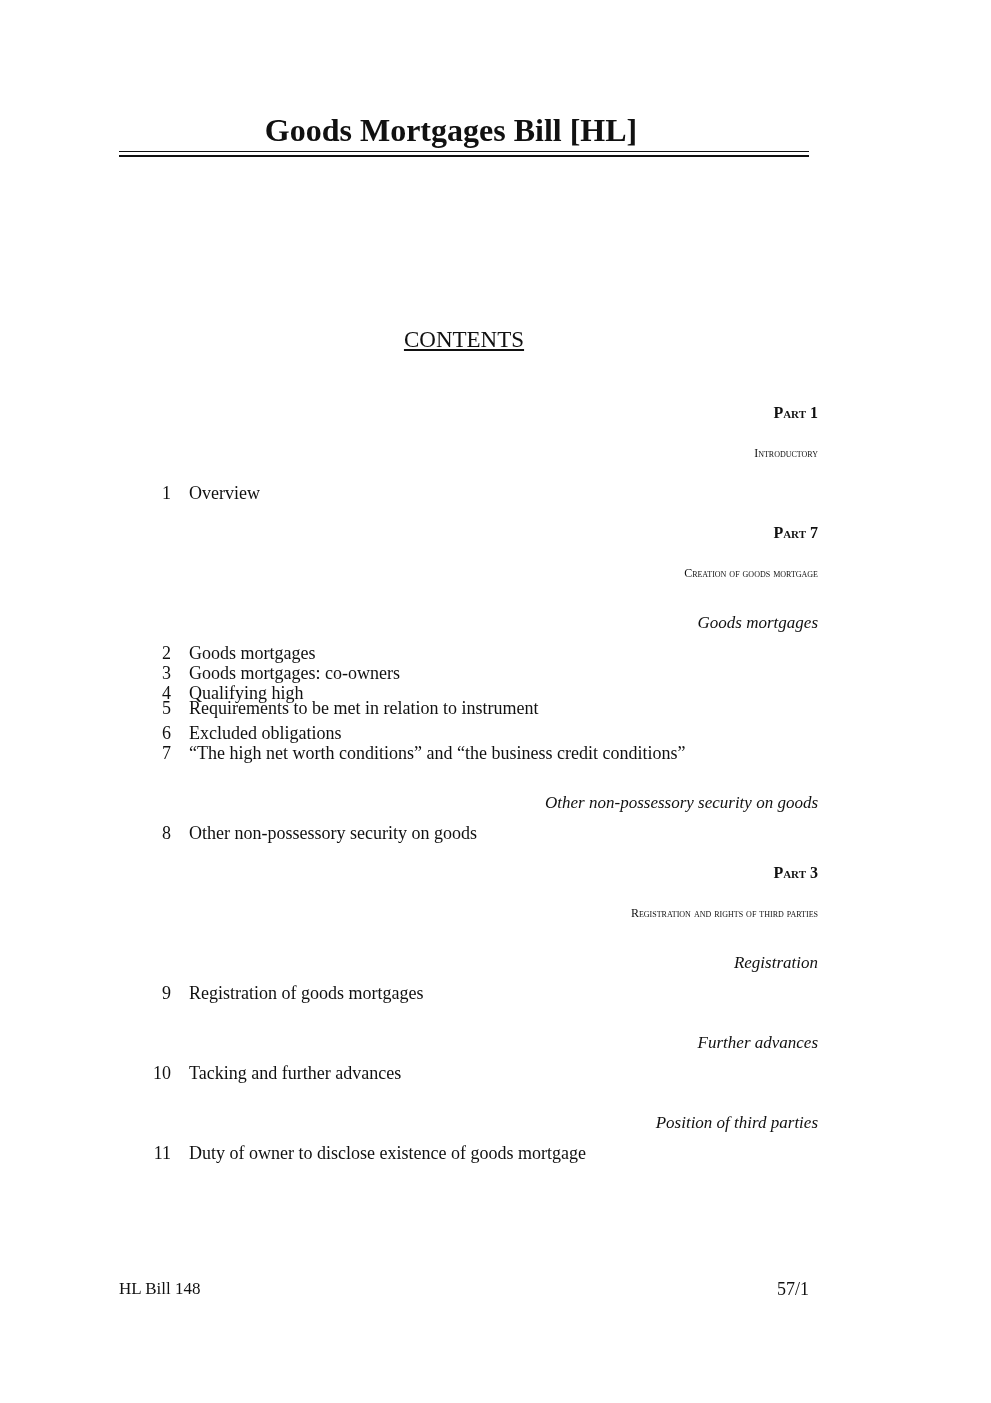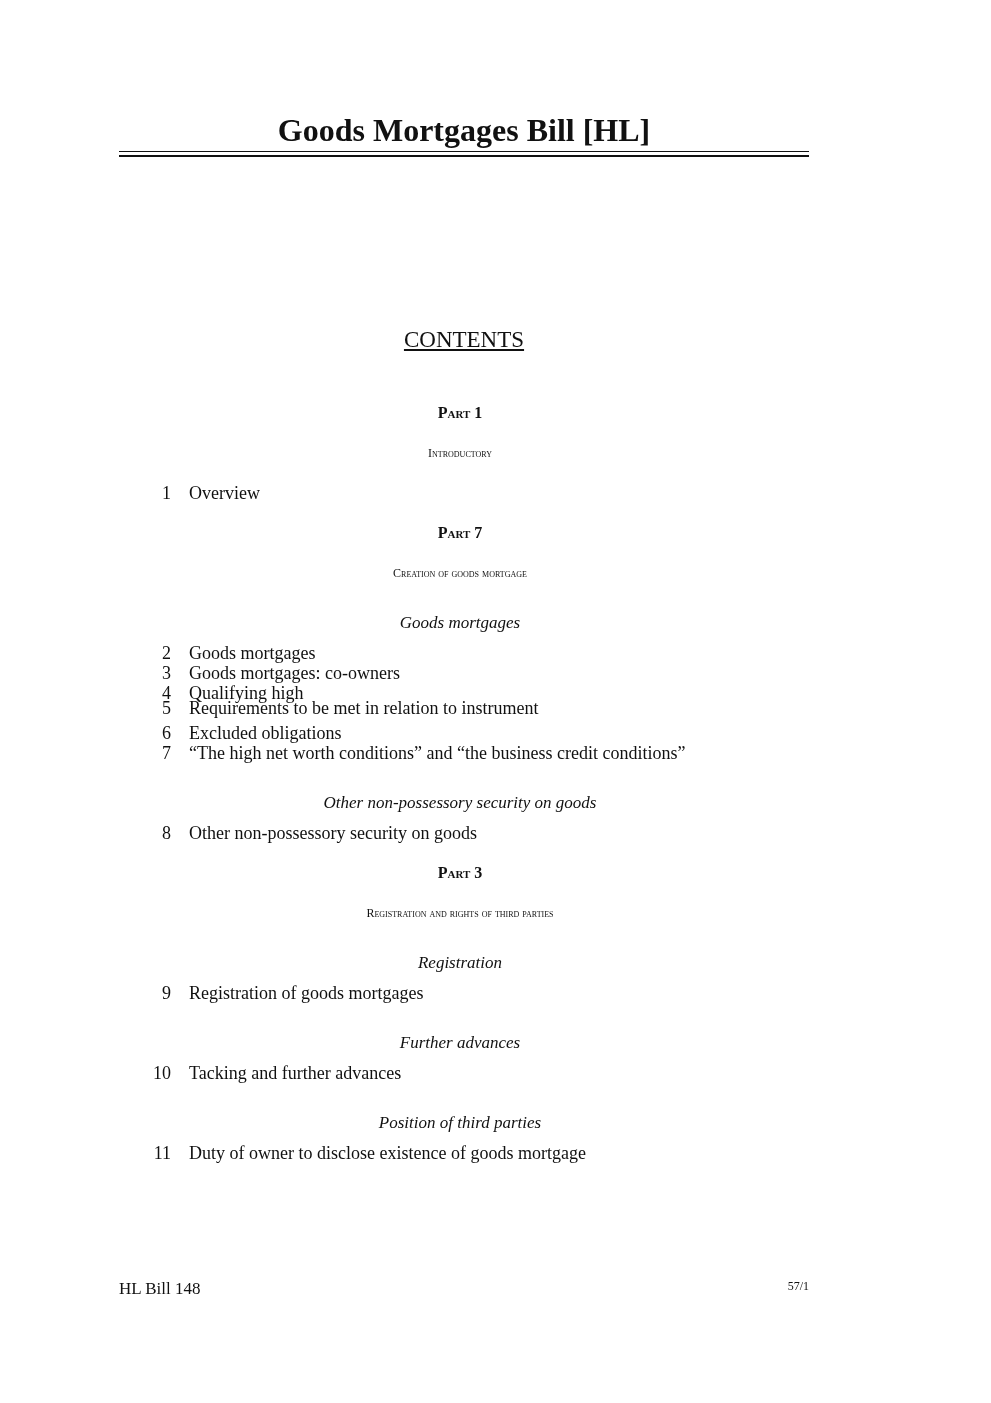--- a/index.html
+++ b/index.html
@@ -1,38 +1,38 @@
 <!DOCTYPE html>
 <html><head>
 <meta charset="utf-8">
 <style>
   html, body { margin: 0; padding: 0; background: #ffffff; }
   body {
     width: 991px; height: 1403px; position: relative; overflow: hidden;
     font-family: "Liberation Serif", "DejaVu Serif", serif; color: #111;
   }
   .title {
-    position: absolute; left: 119px; width: 690px; top: 108px;
+    position: absolute; left: 106px; width: 690px; top: 108px;
     text-align: center; font-size: 32px; font-weight: bold; line-height: 44px;
   }
   .rule1 { position: absolute; left: 119px; width: 690px; top: 151px; height: 0; border-top: 1.3px solid #111; }
   .rule2 { position: absolute; left: 119px; width: 690px; top: 155px; height: 0; border-top: 2.5px solid #111; }
   .contents {
     position: absolute; left: 119px; width: 690px; top: 325px;
     text-align: center; font-size: 23px; line-height: 30px; text-decoration: underline;
   }
-  .center { position: absolute; left: 115px; width: 690px; text-align: center; line-height: 20px; }
+  .center { position: absolute; left: 128px; width: 690px; text-align: right; line-height: 20px; }
   .part { font-weight: bold; font-size: 16px; font-variant: small-caps; }
   .part-title { font-size: 12px; font-variant: small-caps; }
   .crossheading { font-size: 17px; font-style: italic; }
   .entry { position: absolute; left: 140px; font-size: 18px; line-height: 20px; white-space: nowrap; }
   .entry .num { display: inline-block; width: 31px; text-align: right; }
   .entry .text { display: inline-block; margin-left: 18px; }
   .footer-left { position: absolute; left: 119px; top: 1279px; font-size: 17px; }
-  .footer-right { position: absolute; right: 182px; top: 1279px; font-size: 12px; }
+  .footer-right { position: absolute; right: 182px; top: 1279px; font-size: 18px; }
 </style>
 </head>
 <body>
 
 <div class="title">Goods Mortgages Bill [HL]</div>
 <div class="rule1"></div>
 <div class="rule2"></div>
 
 <div class="contents">CONTENTS</div>
 

